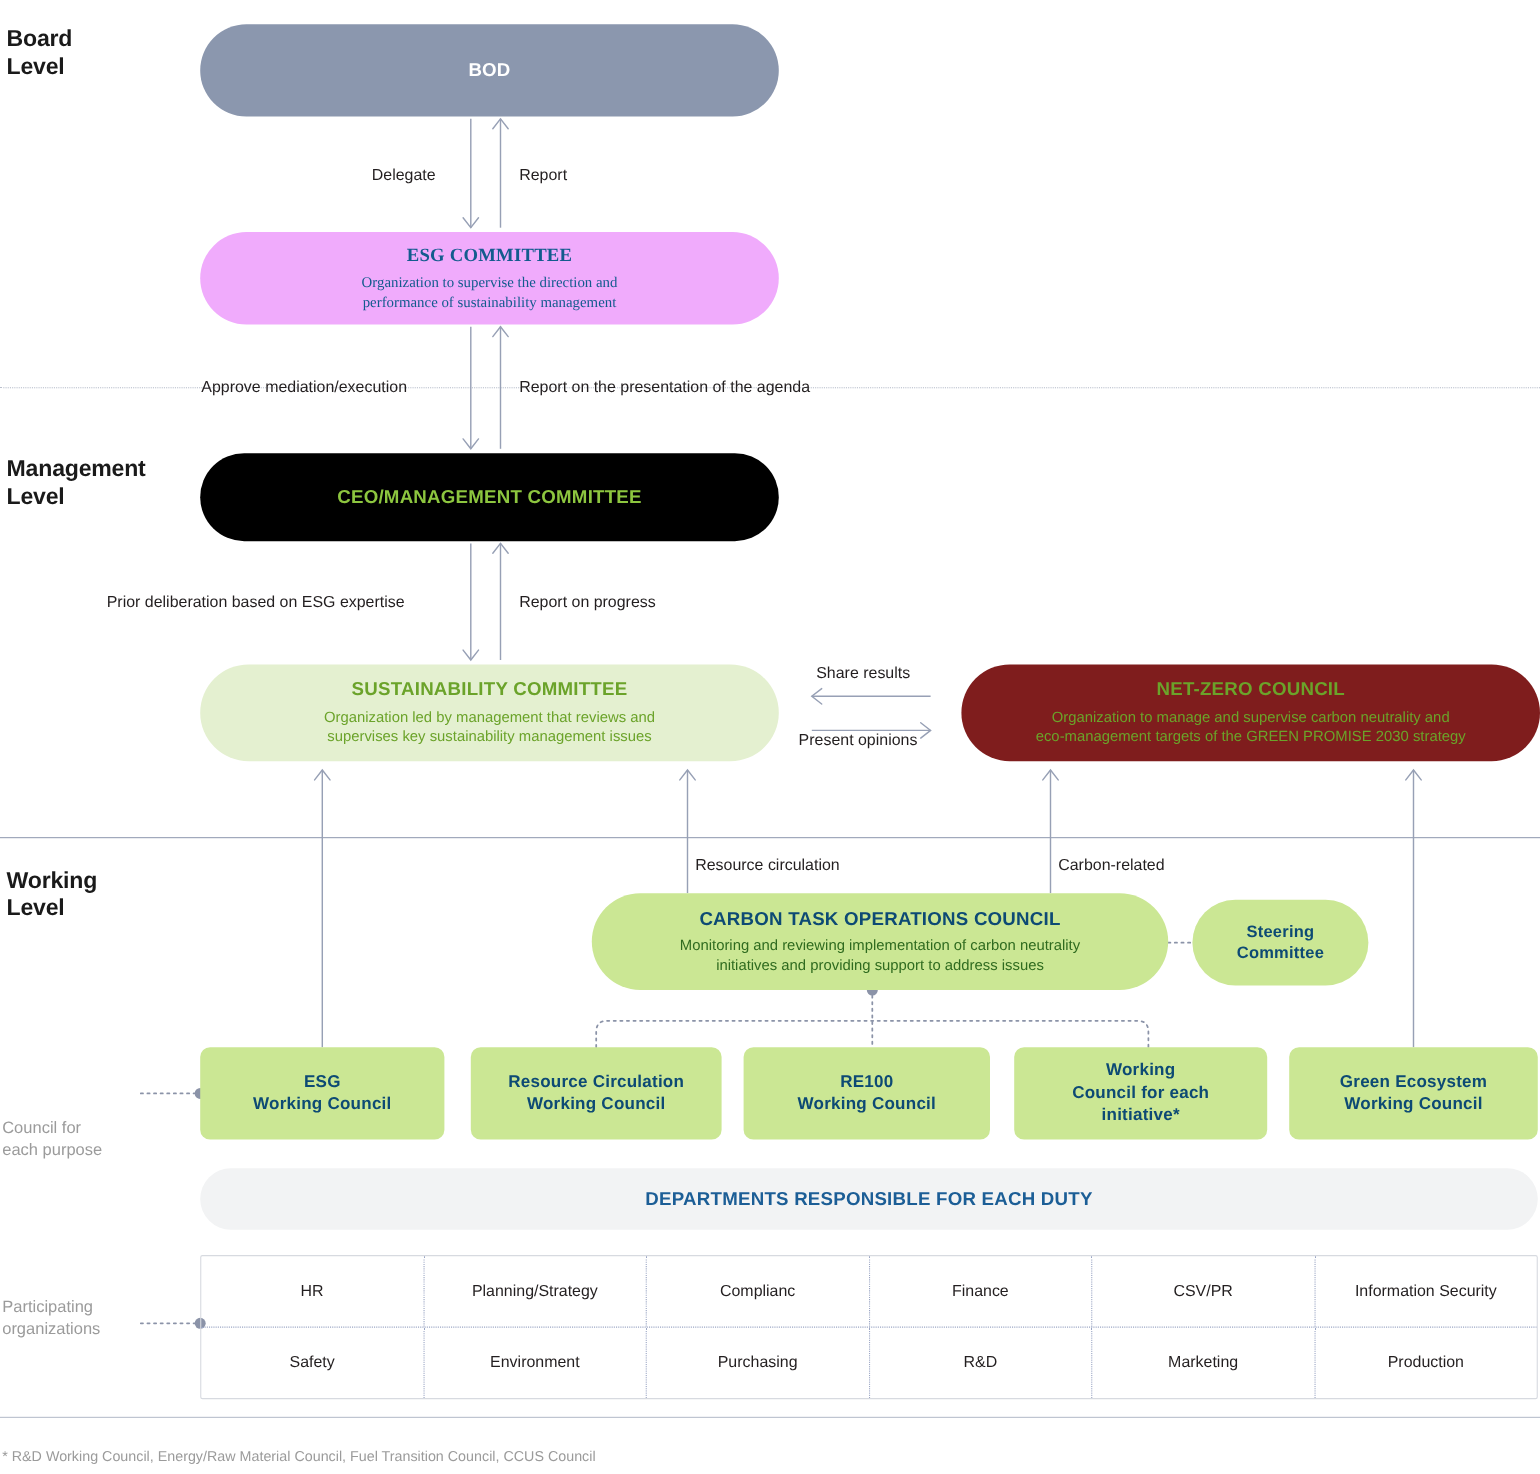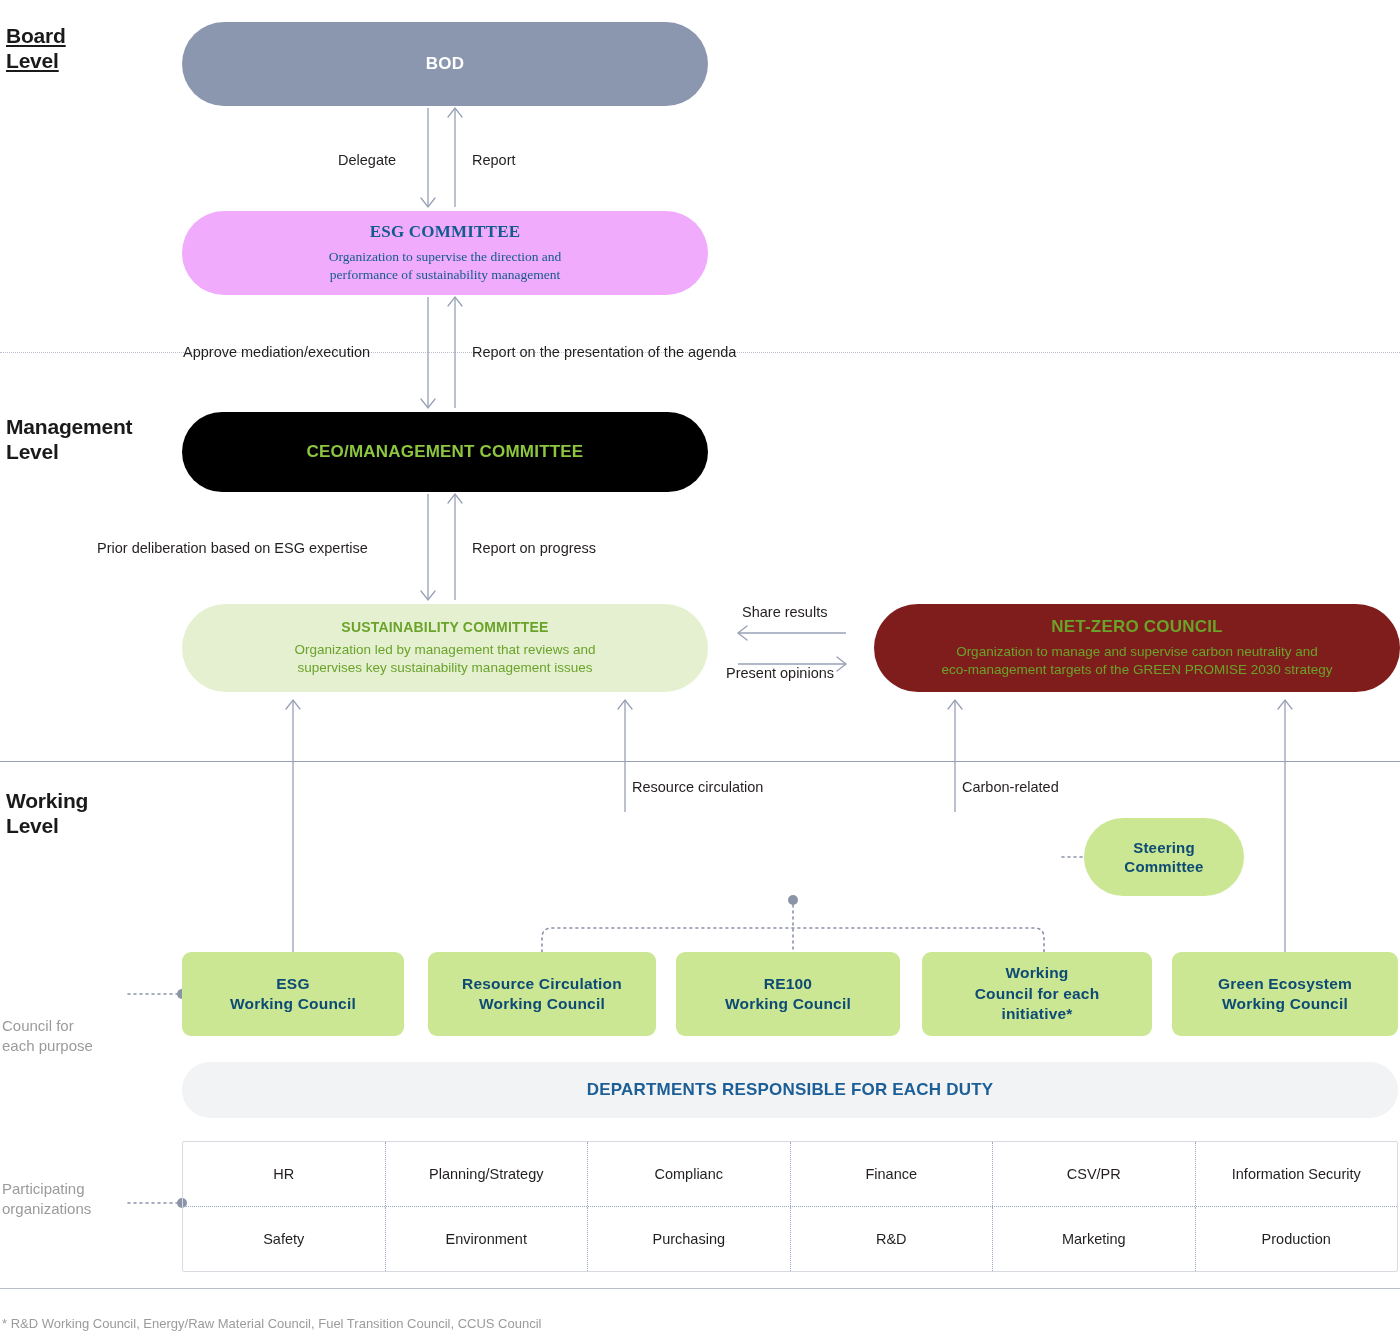--- a/index.html
+++ b/index.html
@@ -71,21 +71,21 @@
   #ceo{
     left:182px;top:412px;width:526px;height:80px;
     background:#000000;border-radius:40px;
   }
   #ceo .title{color:#8dc63f;font-size:17px;}
 
   #sustainability{
     left:182px;top:604px;width:526px;height:88px;
     background:#e4f0d0;border-radius:44px;
   }
-  #sustainability .title{color:#6ba32a;font-size:14px;margin-bottom:6px;}
+  #sustainability .title{color:#6ba32a;font-size:17px;margin-bottom:6px;}
   #sustainability .desc{color:#6ba32a;font-size:13.5px;text-align:center;}
 
   #netzero{
     left:874px;top:604px;width:526px;height:88px;
     background:#7f1d1d;border-radius:44px;
   }
   #netzero .title{color:#6ba32a;font-size:17px;margin-bottom:6px;}
   #netzero .desc{color:#6ba32a;font-size:13.5px;}
 
   #carbon-task{
@@ -207,21 +207,21 @@
 
     <line class="dot" x1="1062" y1="857" x2="1084" y2="857"></line>
 
     <circle cx="182" cy="994" r="5" fill="#8b93a8"></circle>
     <line class="dot" x1="128" y1="994" x2="177" y2="994"></line>
 
     <circle cx="182" cy="1203" r="5" fill="#8b93a8"></circle>
     <line class="dot" x1="128" y1="1203" x2="177" y2="1203"></line>
   </svg>
 
-  <div class="level-label" id="lbl-board" style="white-space: pre-line; text-decoration: underline;">Board
+  <div class="level-label" id="lbl-board" style="white-space: pre-line;">Board
 Level</div>
   <div class="level-label" id="lbl-mgmt" style="white-space: pre-line;">Management
 Level</div>
   <div class="level-label" id="lbl-work" style="white-space: pre-line;">Working
 Level</div>
 
   <div class="side-label" id="lbl-council" style="white-space: pre-line; margin-top: 44px;">Council for
 each purpose</div>
   <div class="side-label" id="lbl-partorg" style="white-space: pre-line;">Participating
 organizations</div>
@@ -245,20 +245,25 @@
     <div class="desc" style="white-space: pre-line;">Organization led by management that reviews and
 supervises key sustainability management issues</div>
   </div>
 
   <div class="node" id="netzero">
     <div class="title">NET-ZERO COUNCIL</div>
     <div class="desc" style="white-space: pre-line;">Organization to manage and supervise carbon neutrality and
 eco-management targets of the GREEN PROMISE 2030 strategy</div>
   </div>
 
+  <div class="node" id="carbon-task">
+    <div class="title">CARBON TASK OPERATIONS COUNCIL</div>
+    <div class="desc" style="white-space: pre-line;">Monitoring and reviewing implementation of carbon neutrality
+initiatives and providing support to address issues</div>
+  </div>
 
   <div class="node" id="steering">
     <div class="title" style="white-space: pre-line;">Steering
 Committee</div>
   </div>
 
   <div class="node wc" id="wc-0">
     <div class="title" style="white-space: pre-line;">ESG
 Working Council</div>
   </div>

